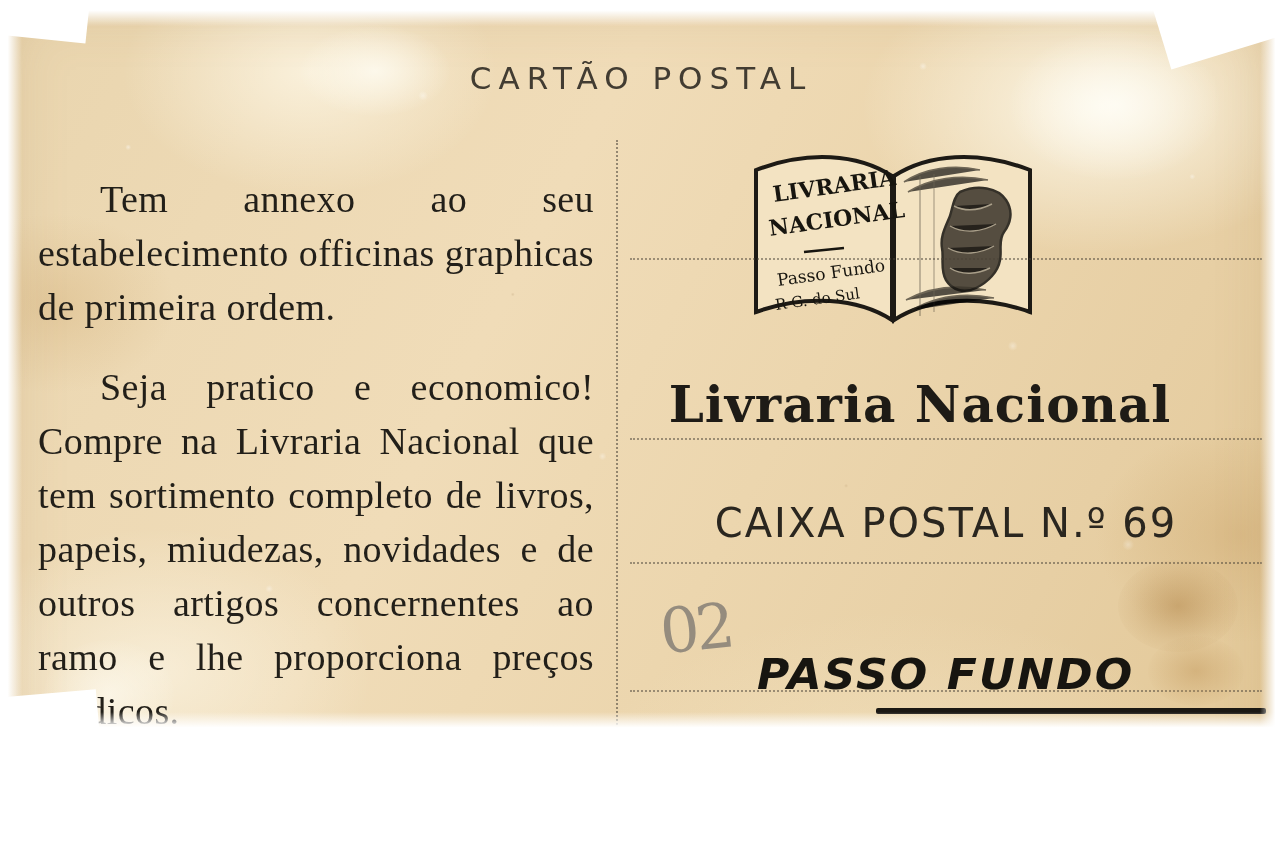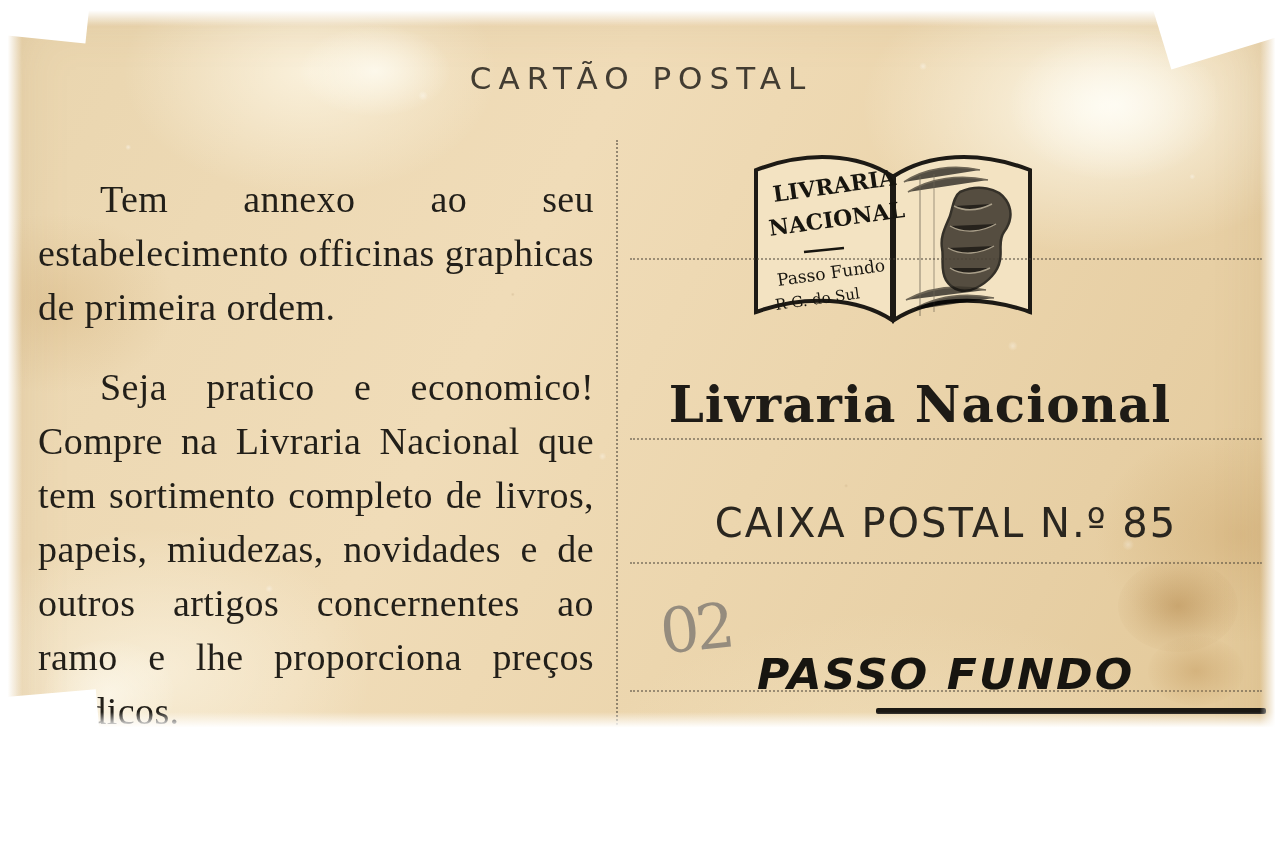--- a/index.html
+++ b/index.html
@@ -322,21 +322,21 @@
     </svg>
   </div>
 
   <div class="rule rule-1"></div>
   <div class="rule rule-2"></div>
   <div class="rule rule-3"></div>
   <div class="rule rule-4"></div>
   <div class="rule rule-5"></div>
 
   <div class="brand-name">Livraria Nacional</div>
-  <div class="caixa-postal">CAIXA POSTAL N.º 85</div>
+  <div class="caixa-postal">CAIXA POSTAL N.º 69</div>
 
   <div class="city-wrap">
     <span class="city-name">PASSO FUNDO</span>
   </div>
   <div class="city-underline"></div>
 
   <div class="pencil-note">02</div>
 
   <div class="stain stain-a"></div>
   <div class="stain stain-b"></div>

